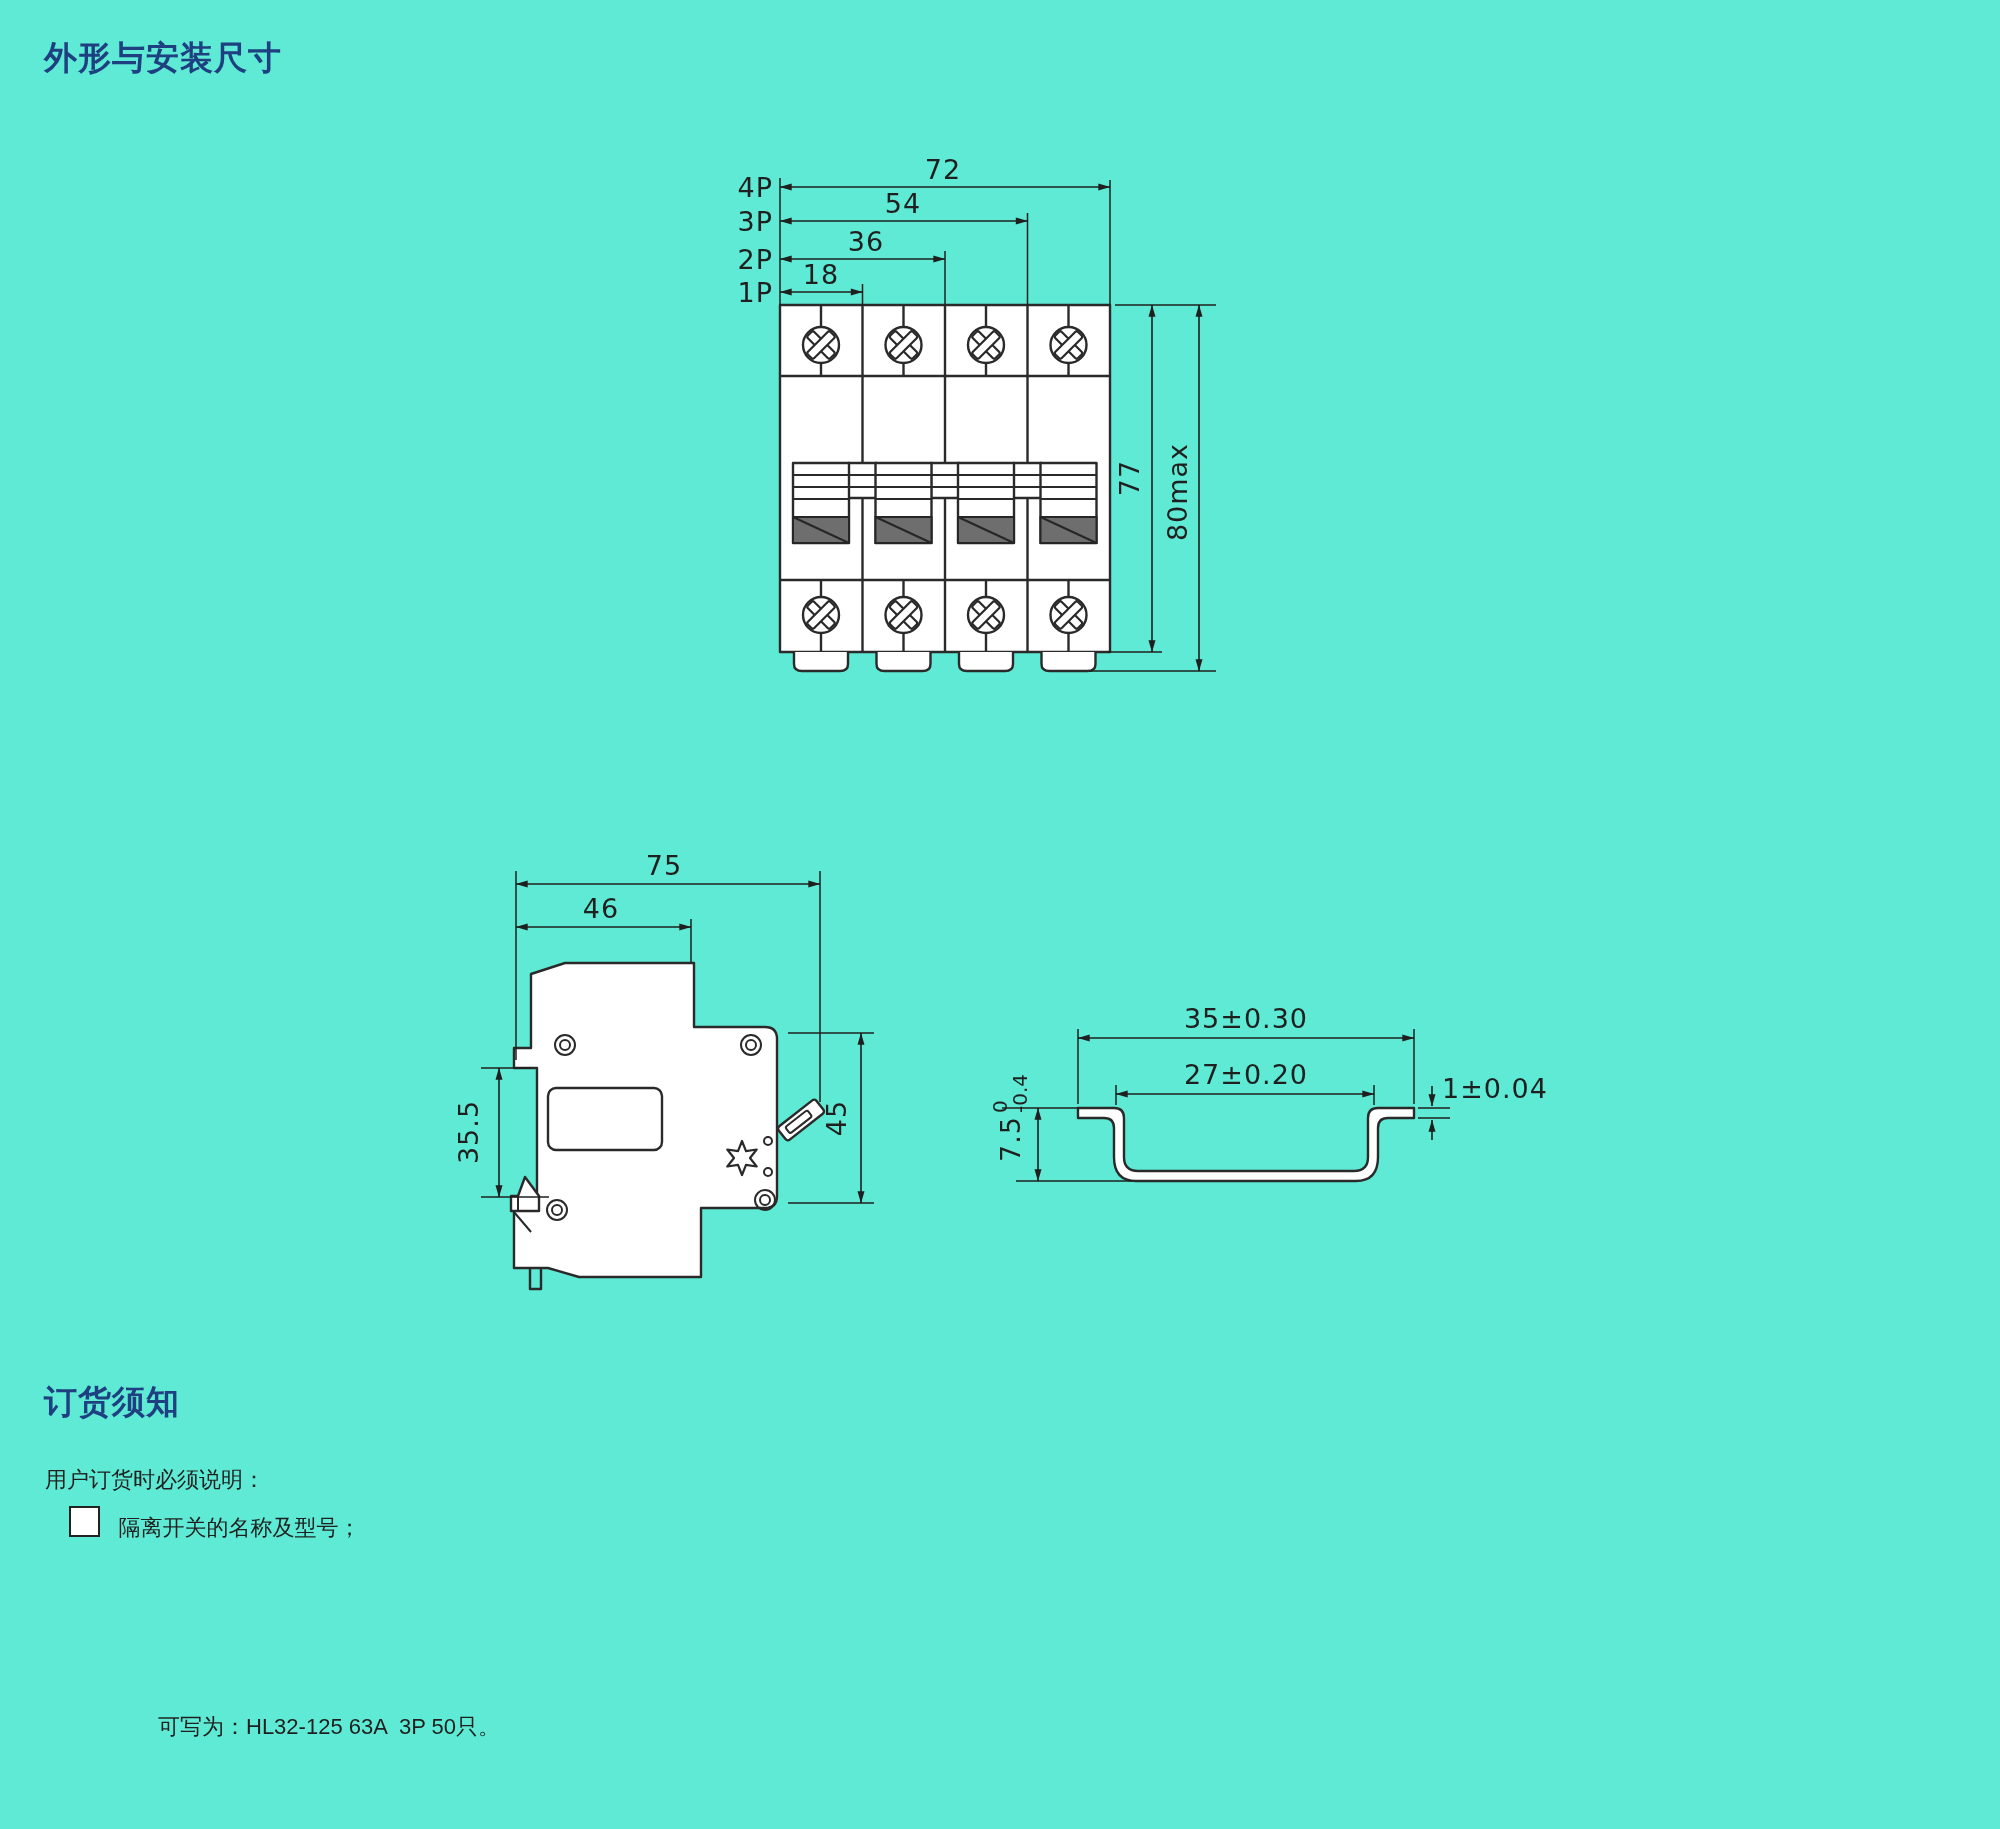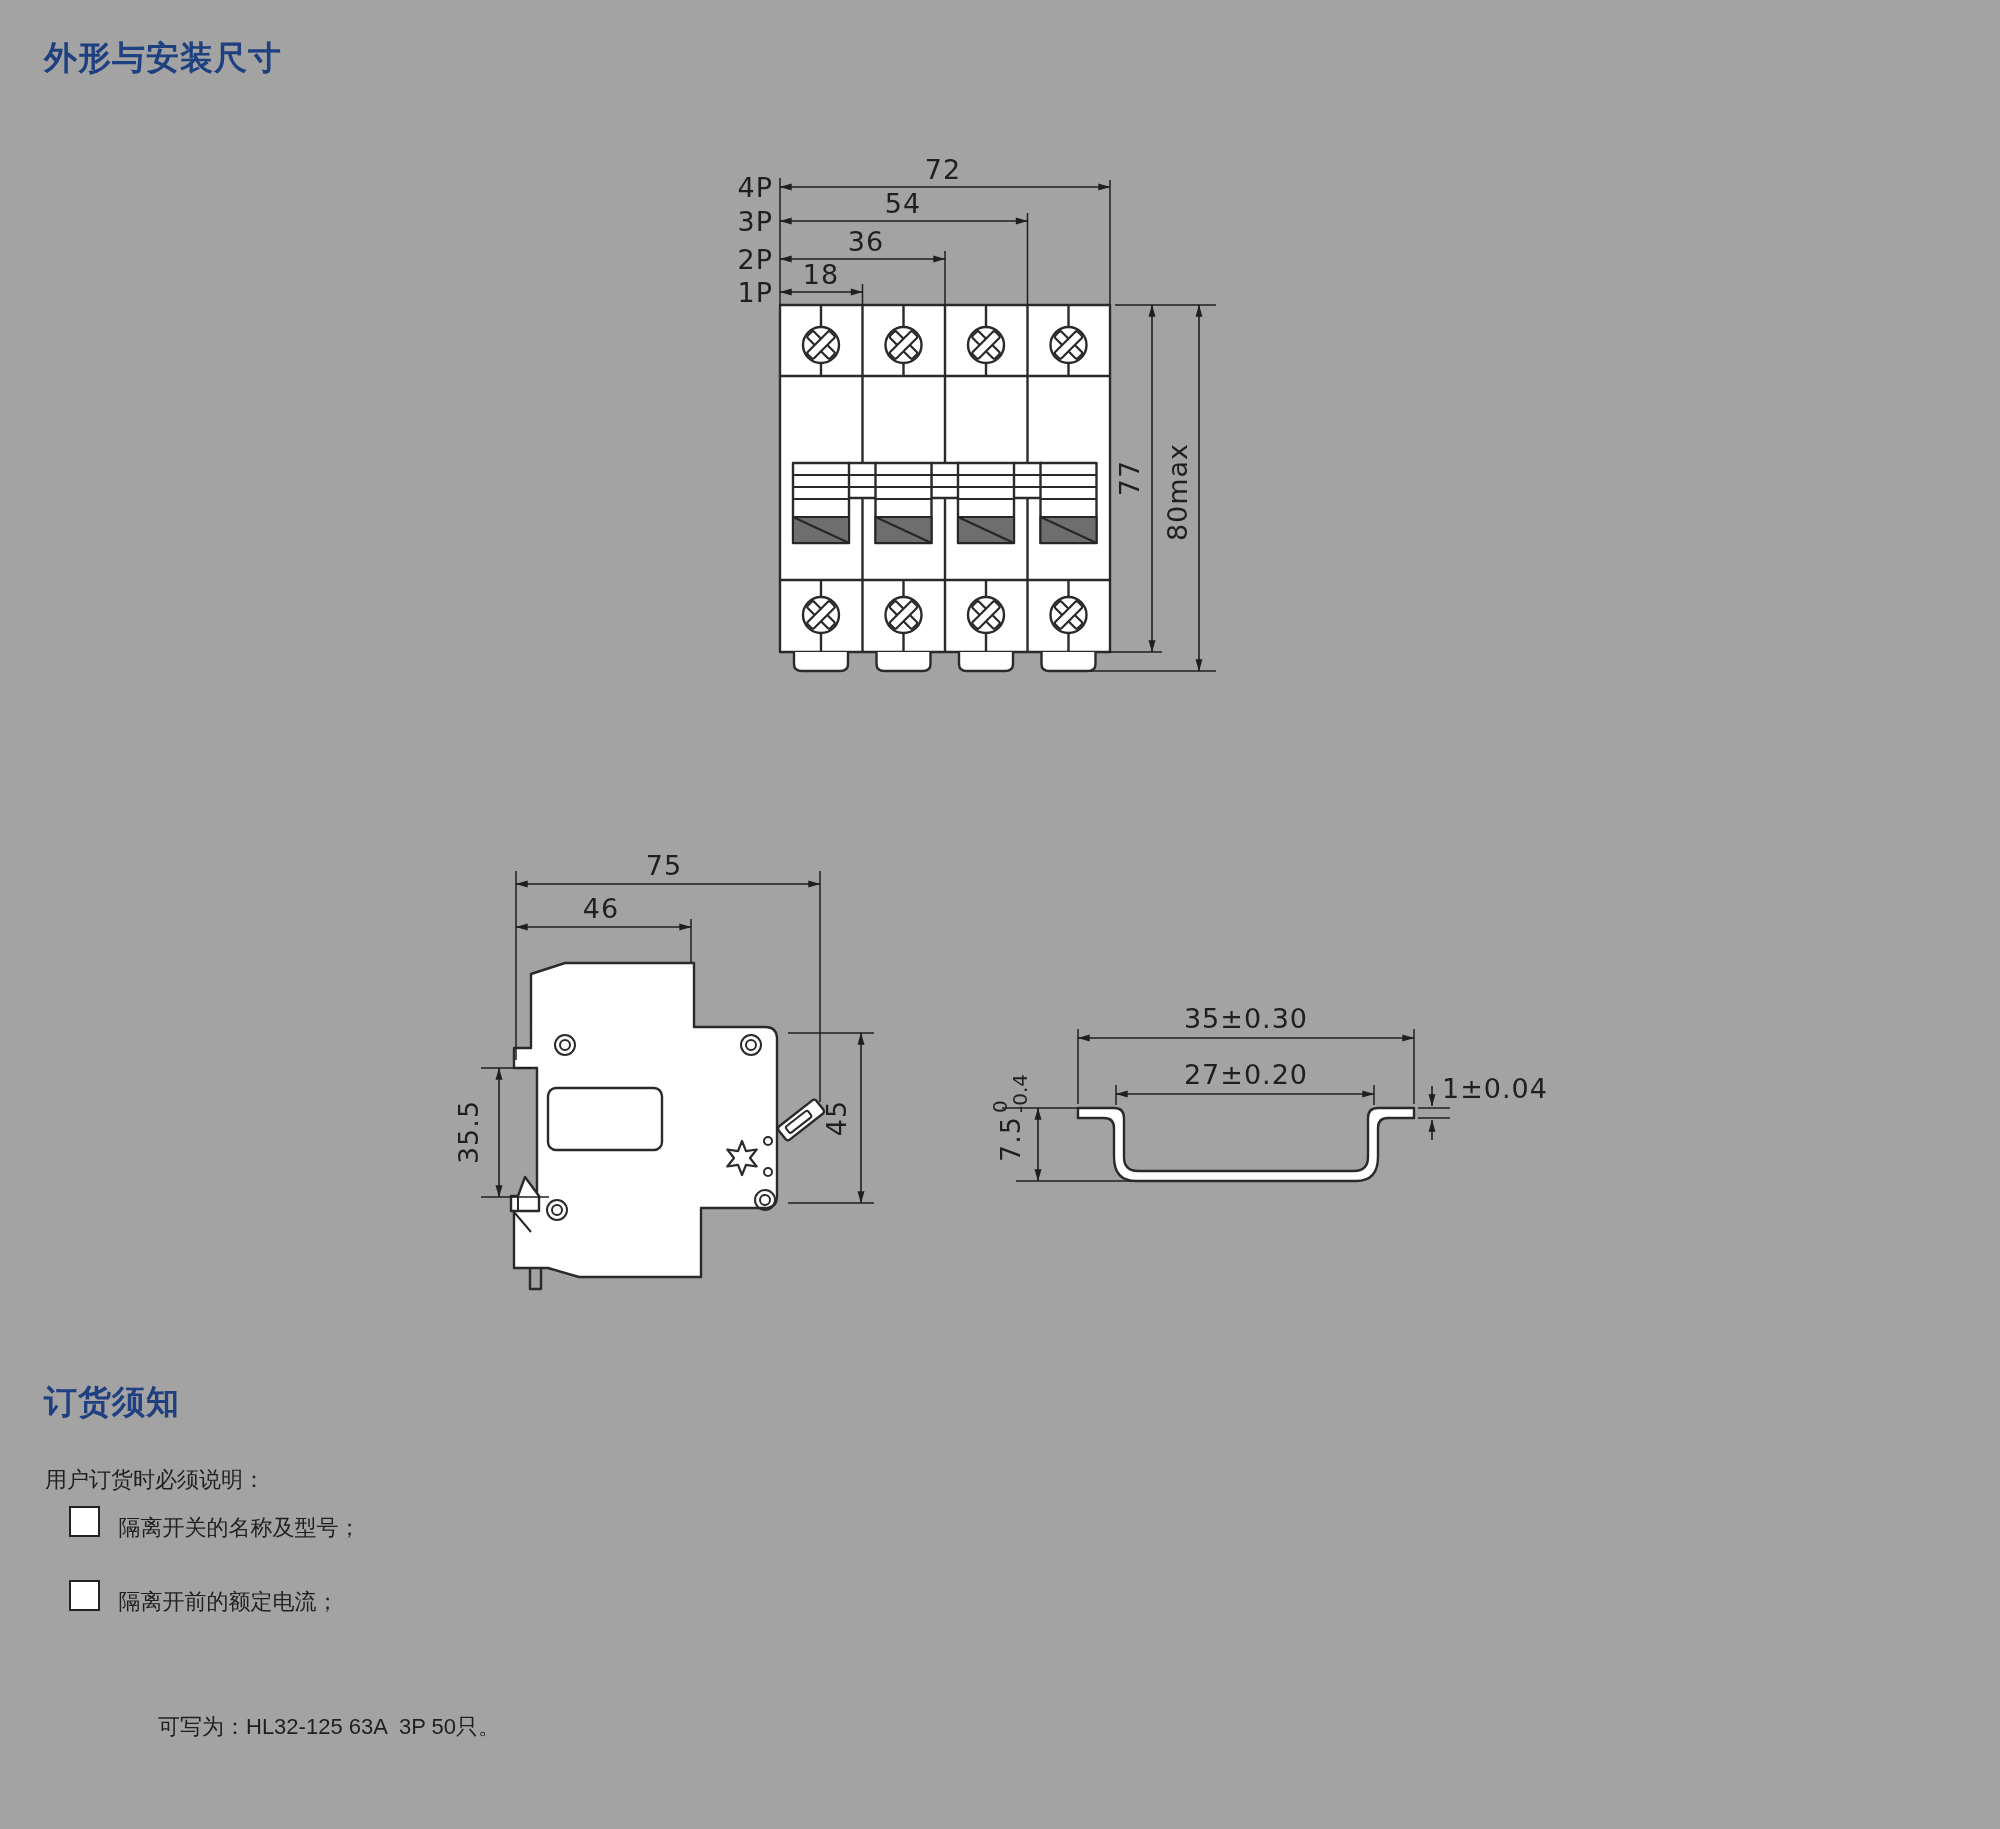--- a/index.html
+++ b/index.html
@@ -1,16 +1,16 @@
 <!DOCTYPE html>
 <html><head>
 <meta charset="utf-8">
 <style>
   html,body{margin:0;padding:0;background:#fff;}
-  #canvas{position:relative;width:2000px;height:1829px;background:#a3a3a3;overflow:hidden;
+  #canvas{position:relative;width:2000px;height:1829px;background:#5eead4;overflow:hidden;
           font-family:"Liberation Sans",sans-serif;color:#1f1f1f;text-align:center;}
   .sec-title{position:absolute;left:44px;font-size:33px;letter-spacing:1px;color:#1e3f80;font-weight:600;}
   #title-dimensions{top:36px;}
   #title-ordering{top:1380px;}
   .body-line{position:absolute;left:45px;font-size:22px;color:#1f1f1f;white-space:pre-wrap;}
   .cbox{display:inline-block;width:27px;height:27px;border:2.5px solid #222;margin-right:18px;
         vertical-align:-2px;background:#fff;}
   .drawing{position:absolute;}
   svg{display:block;}
   svg .ln{stroke:#2a2a2a;stroke-width:2.4;fill:none;stroke-linejoin:round;stroke-linecap:butt;}
@@ -240,19 +240,16 @@
     </span>
   </div>
 
   <div class="sec-title" id="title-ordering">订货须知</div>
 
   <div class="body-line" style="top:1465px;">用户订货时必须说明：</div>
 
   <div class="body-line" style="top:1480px;">
     <span class="cbox"></span><span>隔离开关的名称及型号；</span>
   </div>
-  <div class="body-line" style="top:1554px;">
-    <span class="cbox"></span><span>隔离开前的额定电流；</span>
-  </div>
 
   <div class="body-line" style="top:1712px;left:158px;">可写为：HL32-125 63A  3P 50只。</div>
 
 </div>
 
 </body></html>

